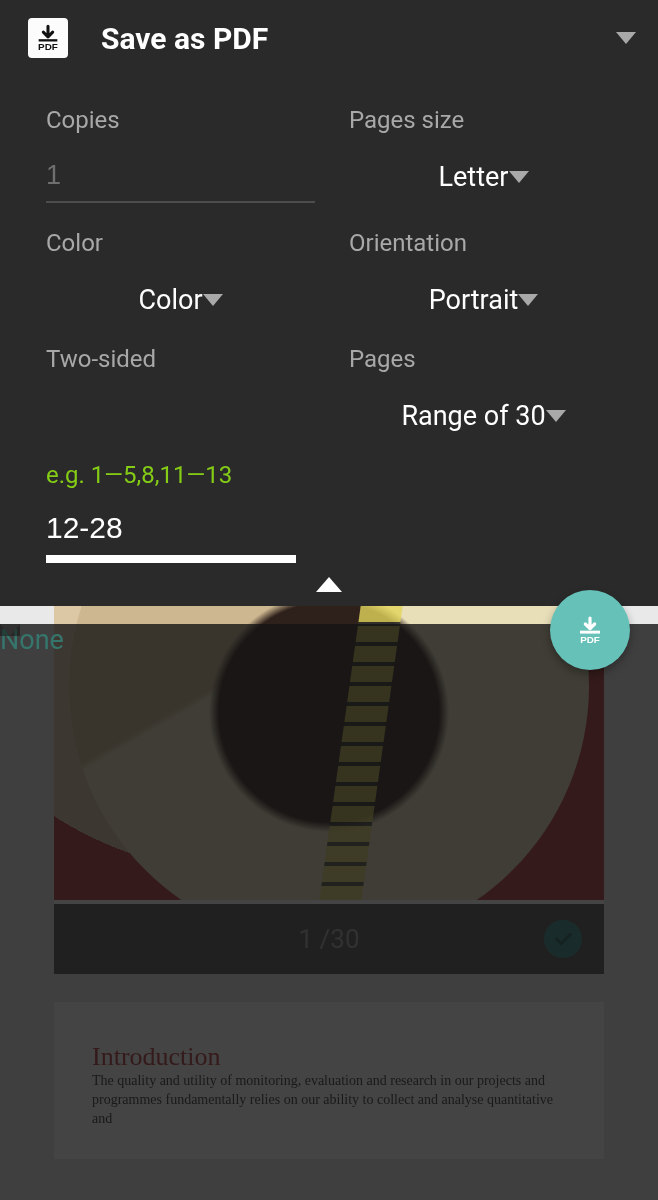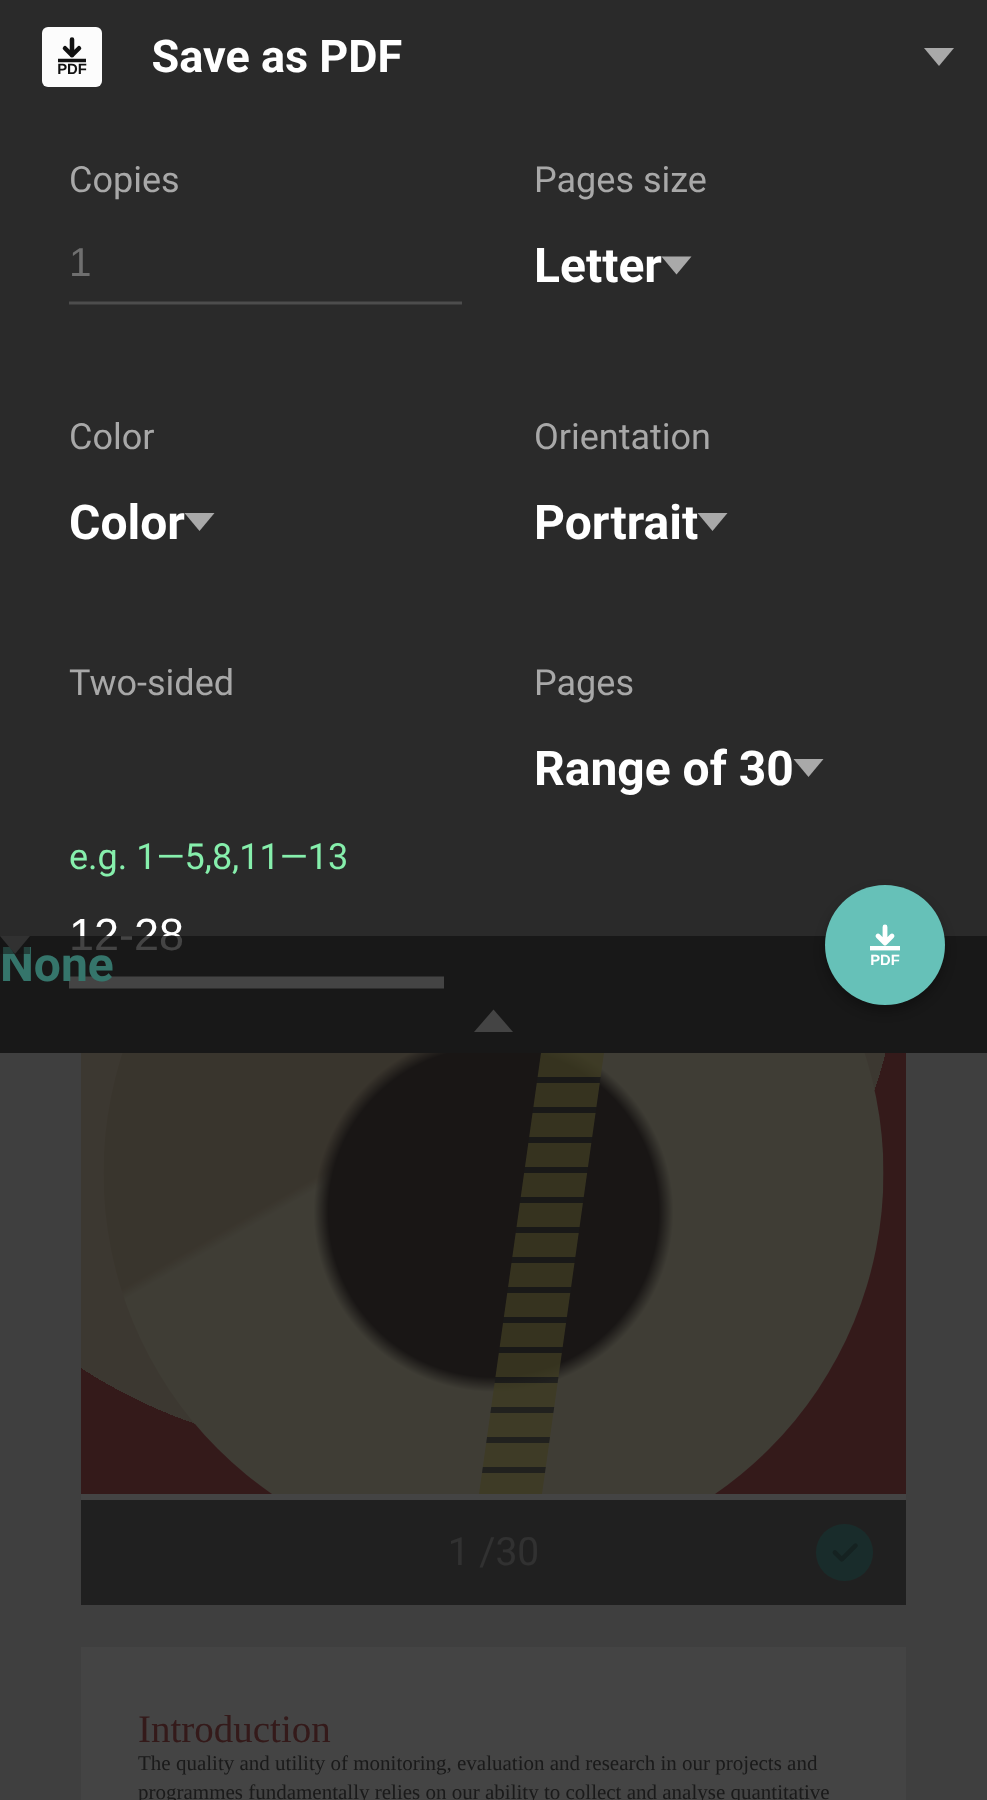--- a/index.html
+++ b/index.html
@@ -40,36 +40,34 @@
   .dest-arrow {
     color:#8A8A8A;
   }
   
   .settings-grid {
     display:grid;
     grid-template-columns: 1fr 1fr;
     column-gap: 34px;
     row-gap: 0;
     padding: 4px 40px 0 46px;
-    gap: 48px;
   }
   .setting { padding-top: 26px; }
   .setting .label {
     font-size: 24px;
     color:#A8A8A8;
     margin-bottom: 24px;
   }
   .setting .value-row {
     display:flex;
     align-items:center;
-    justify-content:flex-start;
-    font-size: 32px;
+    justify-content:center;
+    font-size: 27px;
     color:#fff;
     min-height:38px;
-    font-weight:bold;
   }
   .setting .value-row.chev { cursor:pointer; }
   .setting .value-row .val { }
   .setting .value-row .val.dim { color:#5eead4; }
   .chev-down {
     width:0;height:0;
     border-left:10px solid transparent;
     border-right:10px solid transparent;
     border-top:12px solid #A9A9A9;
   }
@@ -85,21 +83,21 @@
     padding:2px 0 10px 0;
     outline:none;
   }
   .copies-input::placeholder { color:#6F6F6F; }
   
   .range-block {
     padding: 26px 40px 0 46px;
   }
   .range-block .hint {
     font-size:24px;
-    color:#86efac;
+    color:#84cc16;
     margin-bottom:22px;
   }
   .range-input {
     width: 250px;
     border:none;
     border-bottom:8px solid #ffffff;
     background:transparent;
     font-size:30px;
     font-weight:400;
     color:#fff;

